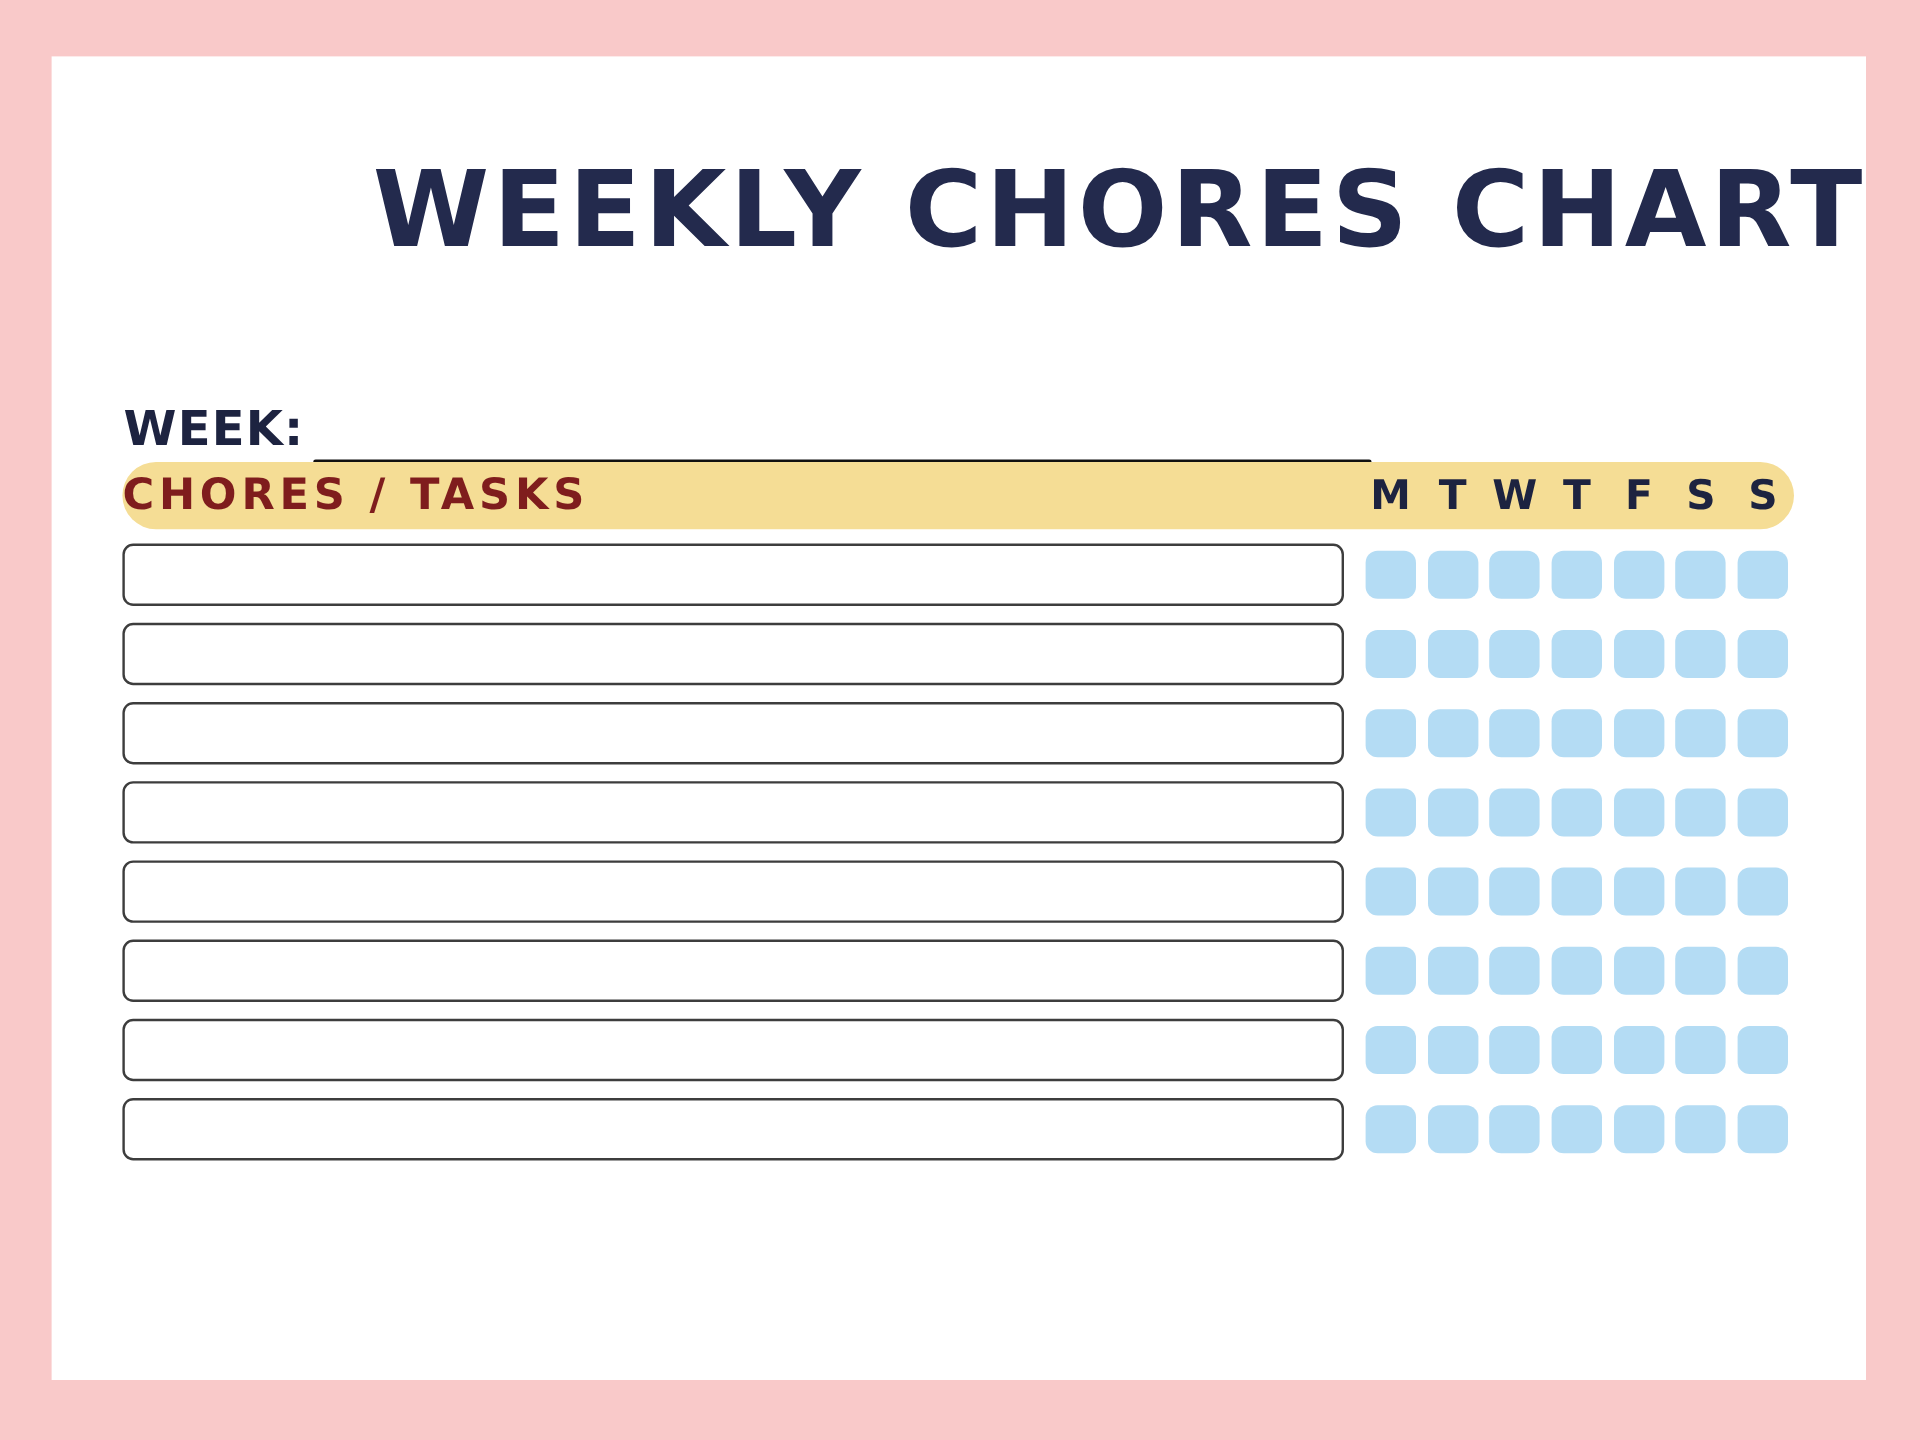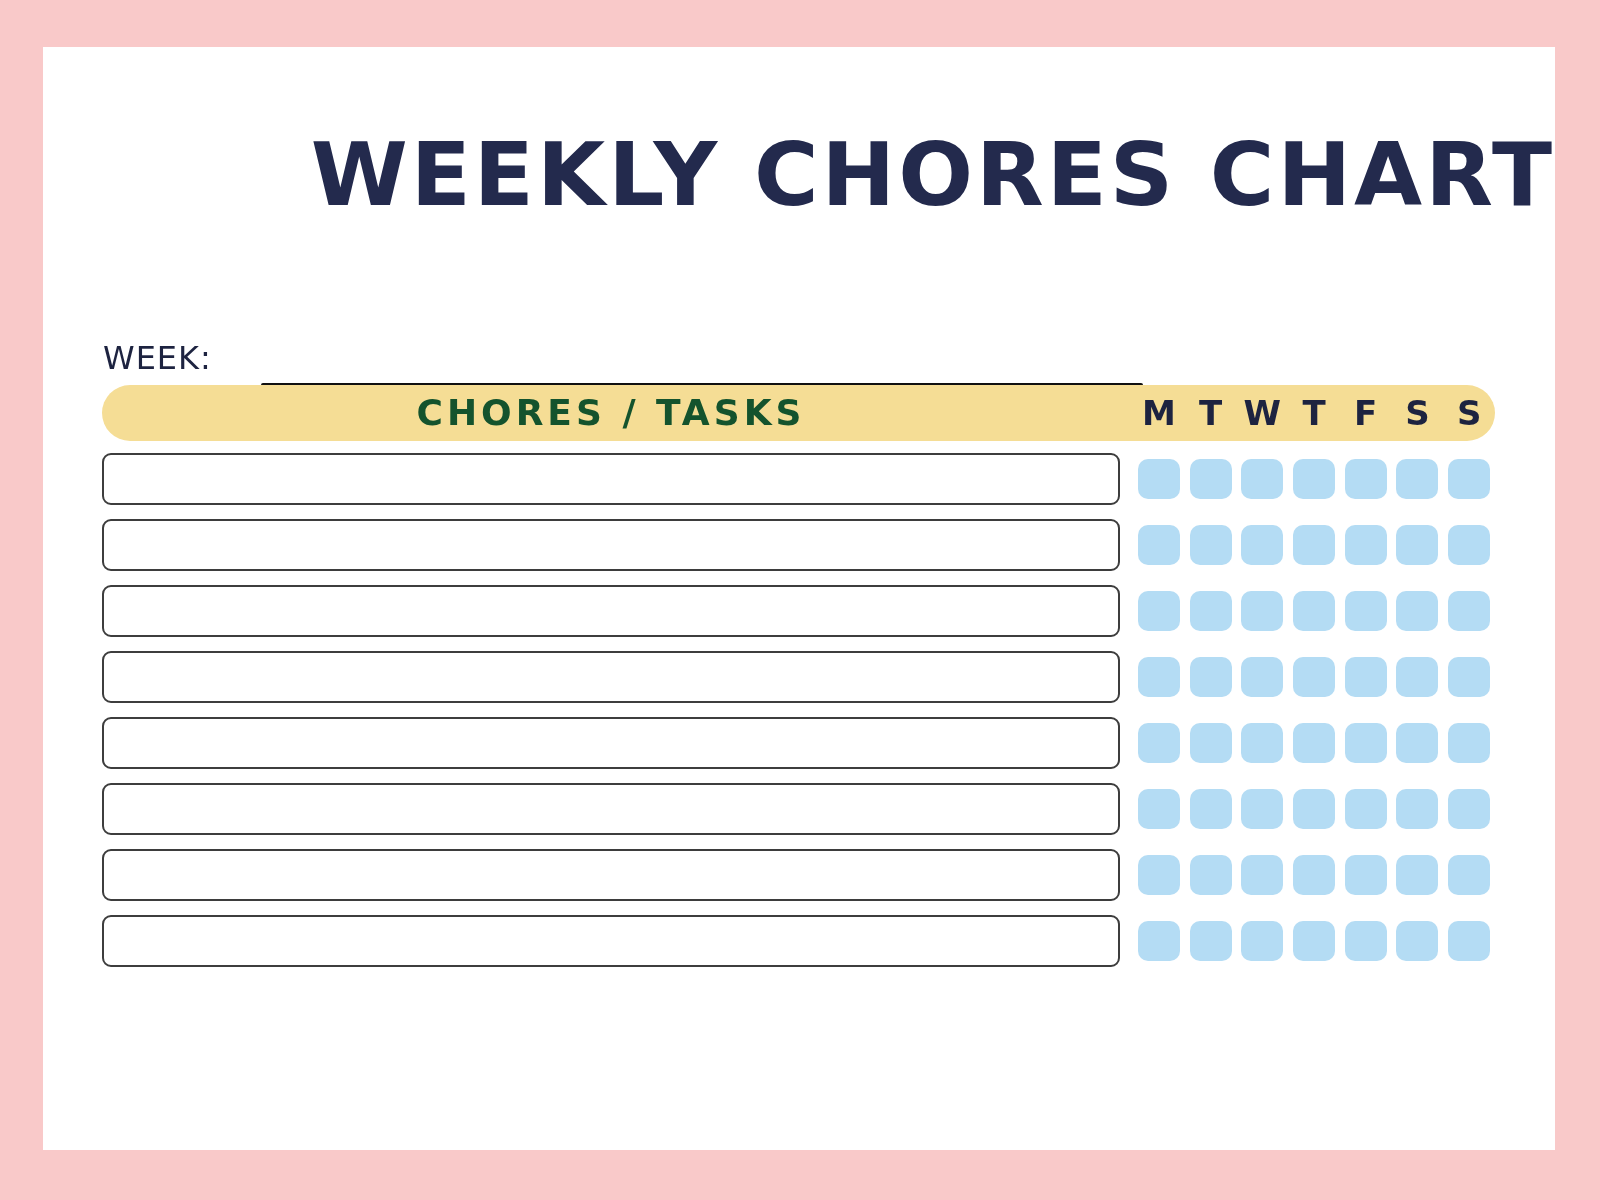--- a/index.html
+++ b/index.html
@@ -55,22 +55,22 @@
     left: 60px;
     top: 285px;
     width: 1060px;
     height: 60px;
   }
   #week-label {
     position: absolute;
     left: 0;
     top: 0;
     font-family: "DejaVu Sans", sans-serif;
-    font-weight: normal;
-    font-size: 32px;
+    font-weight: bold;
+    font-size: 40px;
     line-height: 52px;
     letter-spacing: 1px;
     color: #1d2340;
     white-space: nowrap;
   }
   #week-line {
     position: absolute;
     left: 158px;
     top: 51px;
     width: 882px;
@@ -89,26 +89,26 @@
     background: #f5dd95;
     border-radius: 28px;
   }
   #chores-heading {
     position: absolute;
     left: 0px;
     top: 0px;
     width: 1018px;   
     height: 56px;
     line-height: 56px;
-    text-align: center;
+    text-align: left;
     font-family: "DejaVu Sans", sans-serif;
     font-weight: bold;
     font-size: 36px;
     letter-spacing: 4px;
-    color: #14532d;
+    color: #7f1d1d;
     white-space: nowrap;
   }
   #day-letters {
     position: absolute;
     left: 1031px;
     top: 0px;
     width: 362px;
     height: 56px;
     display: flex;
   }

